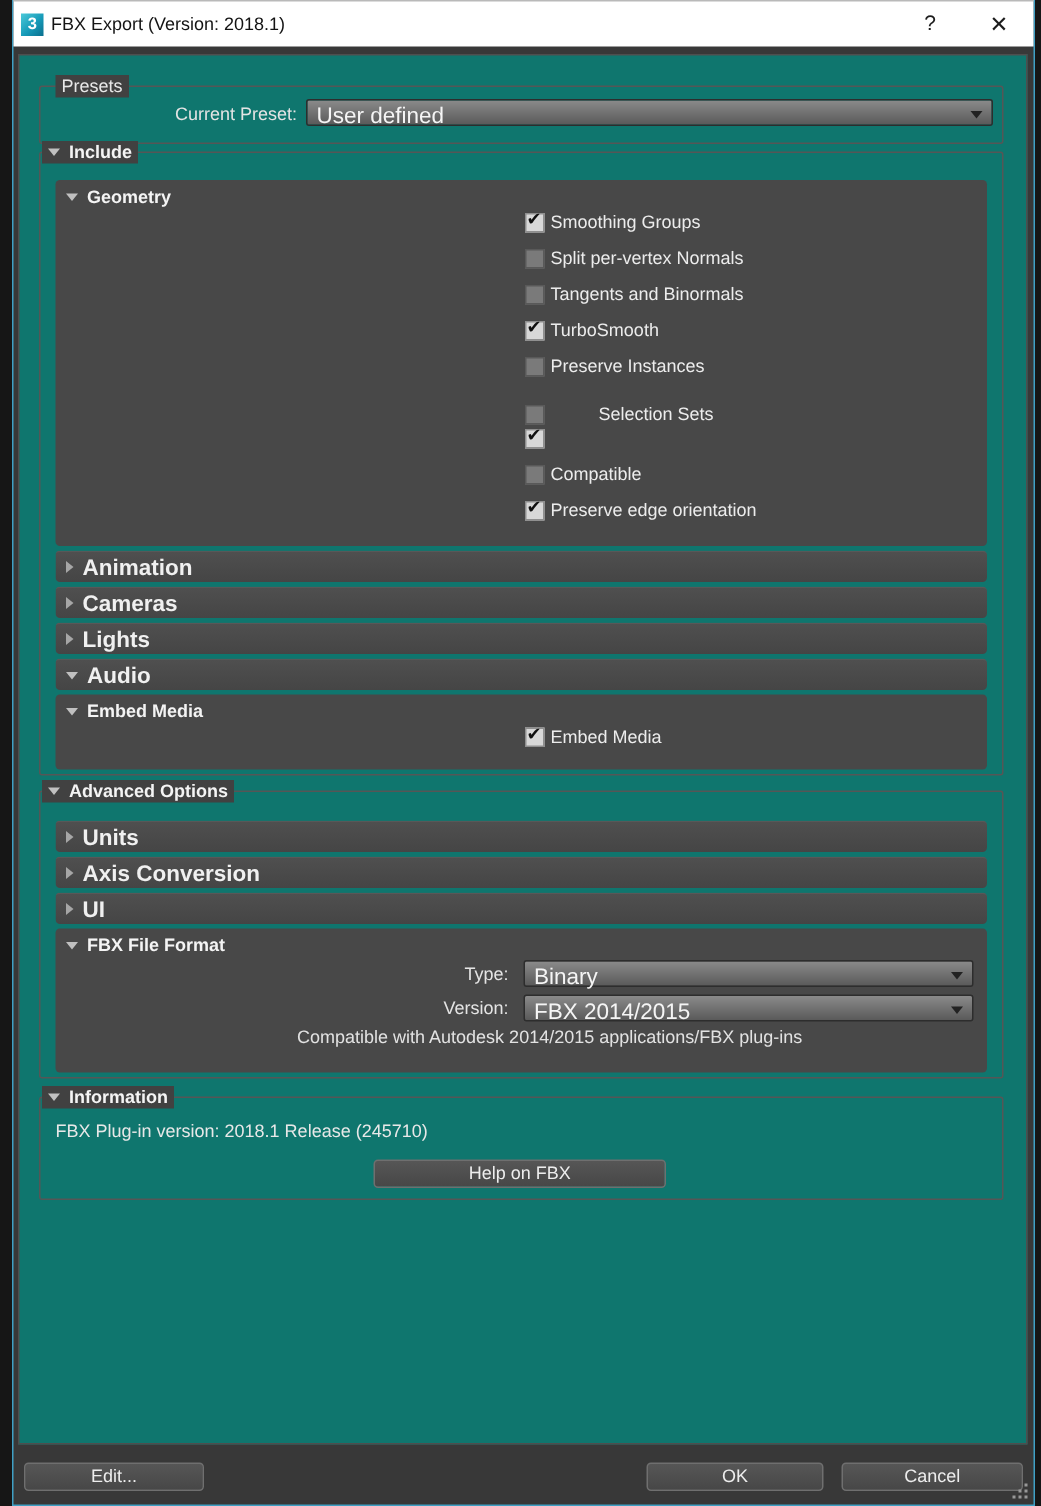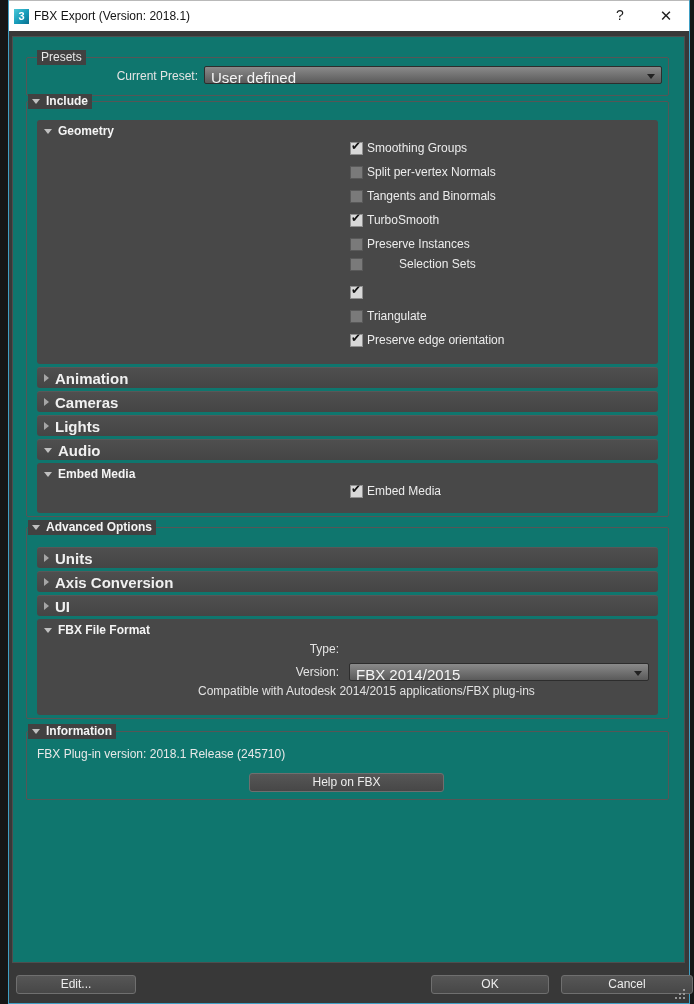--- a/index.html
+++ b/index.html
@@ -79,21 +79,21 @@
   .dd-version{left:312px;top:44px;width:300px;}
   .compat{position:absolute;left:161px;top:65px;font-size:12px;color:#e2e2e2;white-space:nowrap;}
 
   .info-text{position:absolute;left:10px;top:15px;font-size:12px;color:#e8e8e8;white-space:nowrap;}
 
   .btn{position:absolute;height:19px;box-sizing:border-box;border:1px solid #6f6f6f;border-radius:3px;
        background:linear-gradient(#565656,#474747);color:#ededed;font-size:12px;text-align:center;line-height:17px;cursor:pointer;}
   .btn-help{left:222px;top:41px;width:195px;}
   .btn-edit{left:7px;top:975px;width:120px;}
   .btn-ok{left:422px;top:975px;width:118px;}
-  .btn-cancel{left:552px;top:975px;width:132px;}
+  .btn-cancel{left:552px;top:975px;width:121px;}
 
   .grip{position:absolute;right:12px;bottom:12px;width:2px;height:2px;
         box-shadow:8px 0 #989898,4px 4px #989898,8px 4px #989898,0 8px #989898,4px 8px #989898,8px 8px #989898;}
 </style>
 </head>
 <body>
 
 <div class="stage">
   <div class="bg-strip left"></div>
   <div class="bg-strip right"></div>
@@ -147,32 +147,32 @@
               <div class="cb-row" style="top: 92px; left: 313px;">
                 <span class="checkbox checked">
                   <span class="check">✔</span>
                 </span>
                 <span class="cb-label">TurboSmooth</span>
               </div>
               <div class="cb-row" style="top: 116px; left: 313px;">
                 <span class="checkbox"></span>
                 <span class="cb-label">Preserve Instances</span>
               </div>
-              <div class="cb-row" style="top: 136px; left: 313px; gap: 36px;">
+              <div class="cb-row" style="top: 148px; left: 313px; gap: 36px;">
                 <span class="checkbox"></span>
                 <span class="cb-label">Selection Sets</span>
               </div>
               <div class="cb-row" style="top: 164px; left: 313px;">
                 <span class="checkbox checked">
                   <span class="check">✔</span>
                 </span>
               </div>
               <div class="cb-row" style="top: 188px; left: 313px;">
                 <span class="checkbox"></span>
-                <span class="cb-label">Triangulate</span>
+                <span class="cb-label">Compatible</span>
               </div>
               <div class="cb-row" style="top: 212px; left: 313px;">
                 <span class="checkbox checked">
                   <span class="check">✔</span>
                 </span>
                 <span class="cb-label">Preserve edge orientation</span>
               </div>
             </div>
         </div>
 
@@ -231,20 +231,24 @@
               <span class="bar-label">UI</span>
             </div>
           </div>
 
         <div class="subpanel sp-fbx">
           <div class="subheader">
             <span class="tri down"></span>
             <span>FBX File Format</span>
           </div>
           <span class="field-label lbl-type">Type:</span>
+          <div class="dropdown dd-type">
+            <span class="dd-value">Binary</span>
+            <span class="dd-arrow"></span>
+          </div>
           <span class="field-label lbl-version">Version:</span>
           <div class="dropdown dd-version">
             <span class="dd-value">FBX 2014/2015</span>
             <span class="dd-arrow"></span>
           </div>
           <span class="compat">Compatible with Autodesk 2014/2015 applications/FBX plug-ins</span>
         </div>
       </div>
 
       <div class="groupbox gb-information">

